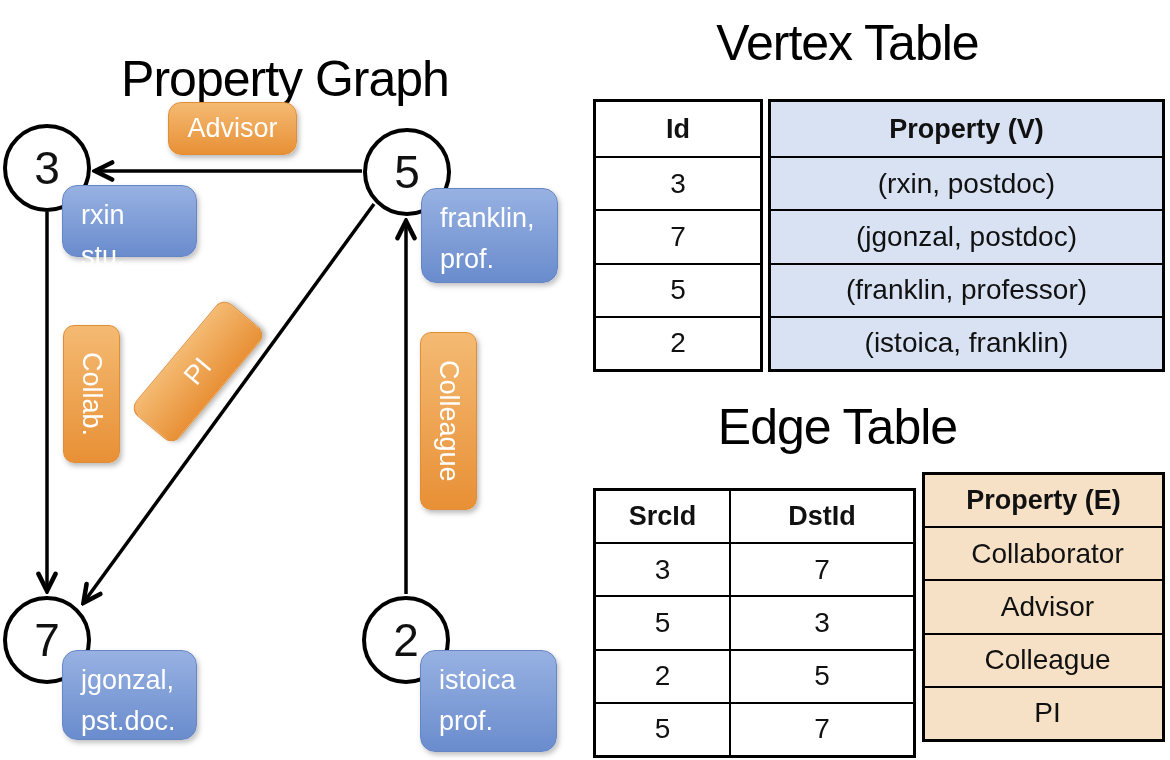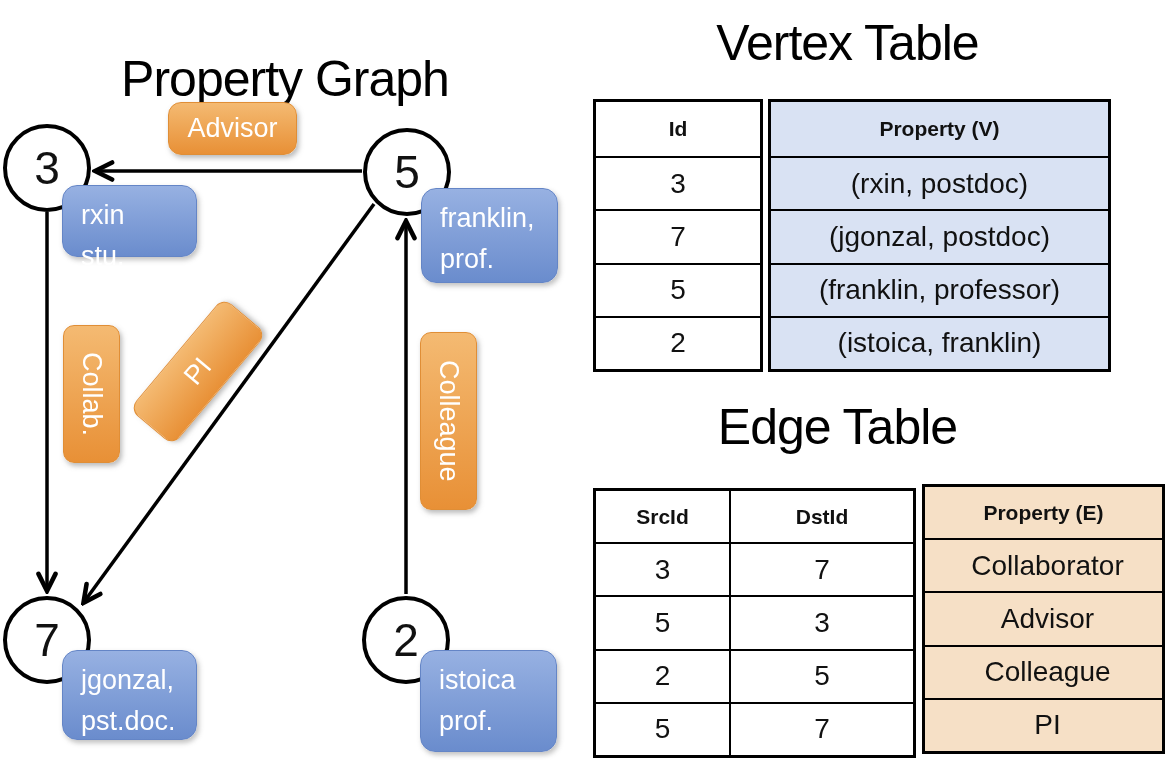--- a/index.html
+++ b/index.html
@@ -50,32 +50,32 @@
   .lbl-advisor   { left:168px; top:102px; width:129px; height:53px; border-radius:13px; }
   .lbl-collab    { left:63px;  top:325px; width:57px;  height:138px; writing-mode:vertical-rl; }
   .lbl-colleague { left:420px; top:332px; width:57px;  height:178px; writing-mode:vertical-rl; }
   .lbl-pi        { left:125px; top:343px; width:146px; height:57px; transform:rotate(-50deg); }
 
   .tbl { position:absolute; box-sizing:border-box; border:3px solid #000; background:#fff; display:grid; z-index:2; }
   .tbl .cell {
     display:flex; align-items:center; justify-content:center;
     font-size:28px; box-sizing:border-box; white-space:nowrap;
   }
-  .tbl .hdr { font-weight:bold; font-size:21px; }
+  .tbl .hdr { font-weight:bold; font-size:27px; }
 
   .vt-id   { left:593px; top:99px;  width:170px; height:273px; grid-template-rows:54px repeat(4,1fr); }
-  .vt-prop { left:768px; top:99px;  width:343px; height:273px; grid-template-rows:54px repeat(4,1fr); background:#d9e2f3; }
+  .vt-prop { left:768px; top:99px;  width:397px; height:273px; grid-template-rows:54px repeat(4,1fr); background:#d9e2f3; }
   .vt-id   .cell + .cell,
   .vt-prop .cell + .cell { border-top:2.5px solid #000; }
 
   .et-ids  { left:593px; top:488px; width:323px; height:270px;
              grid-template-columns:133px 1fr; grid-template-rows:51px repeat(4,1fr); }
   .et-ids .cell:nth-child(n+3) { border-top:2.5px solid #000; }
   .et-ids .cell:nth-child(even){ border-left:2.5px solid #000; }
-  .et-prop { left:922px; top:484px; width:243px; height:270px;
+  .et-prop { left:922px; top:472px; width:243px; height:270px;
              grid-template-rows:51px repeat(4,1fr); background:#f6e0c6; }
   .et-prop .cell + .cell { border-top:2.5px solid #000;padding-left:8px; }
 </style>
 </head>
 <body>
 
 <div class="canvas">
 
   <div class="title title-pg">Property Graph</div>
   <div class="title title-vt">Vertex Table</div>

